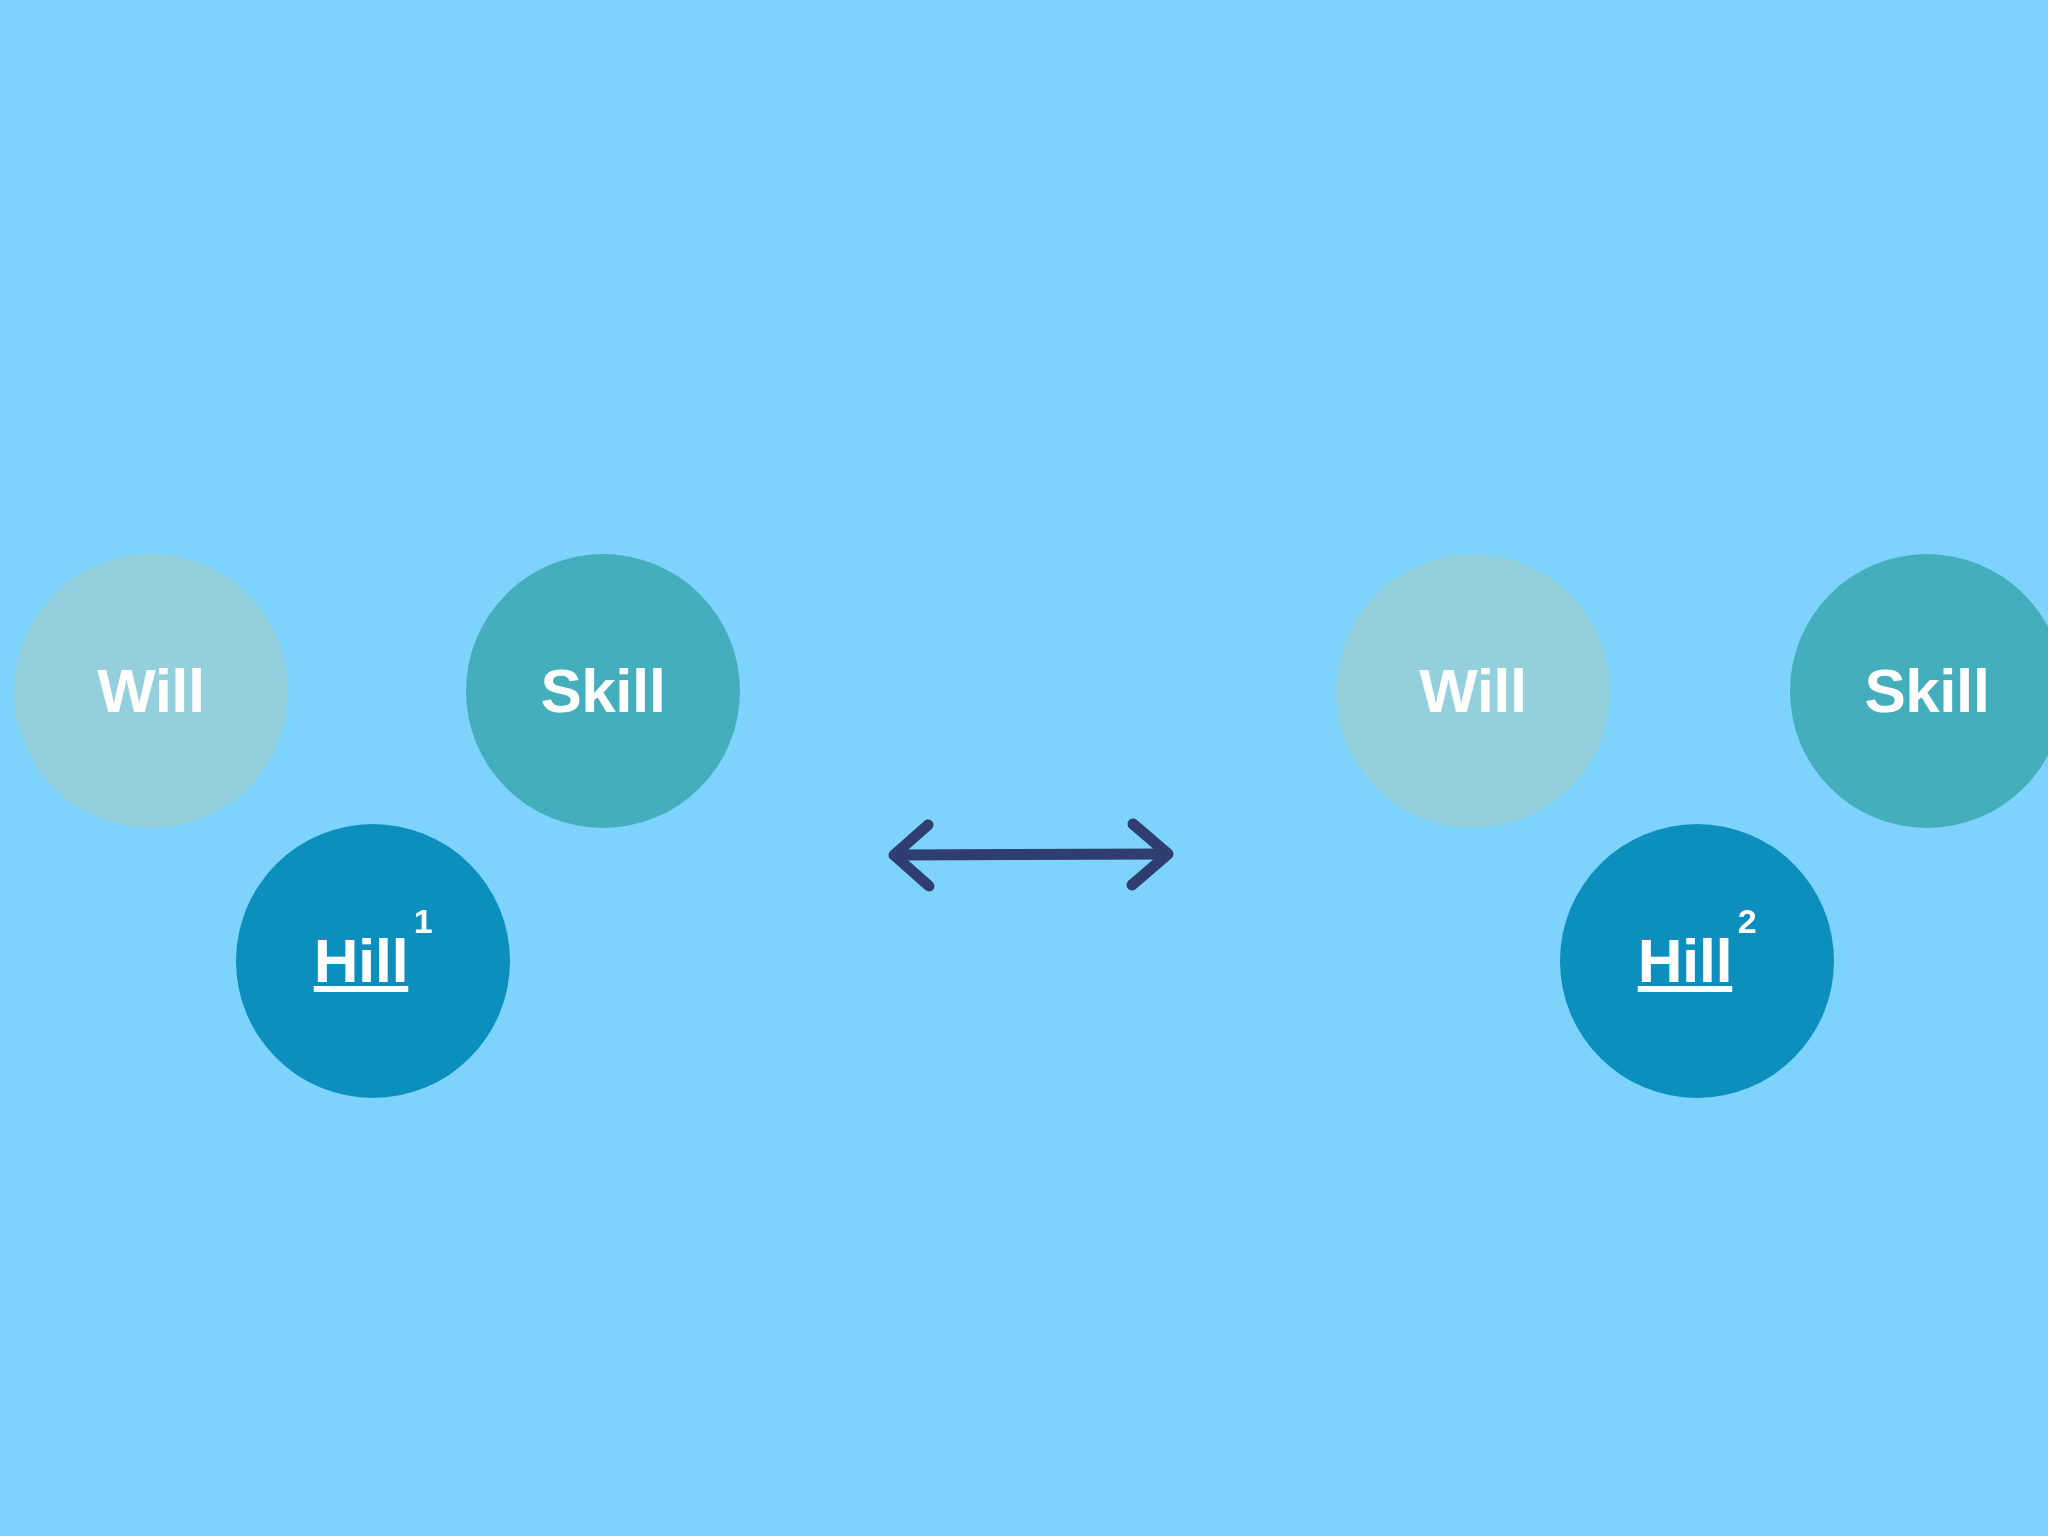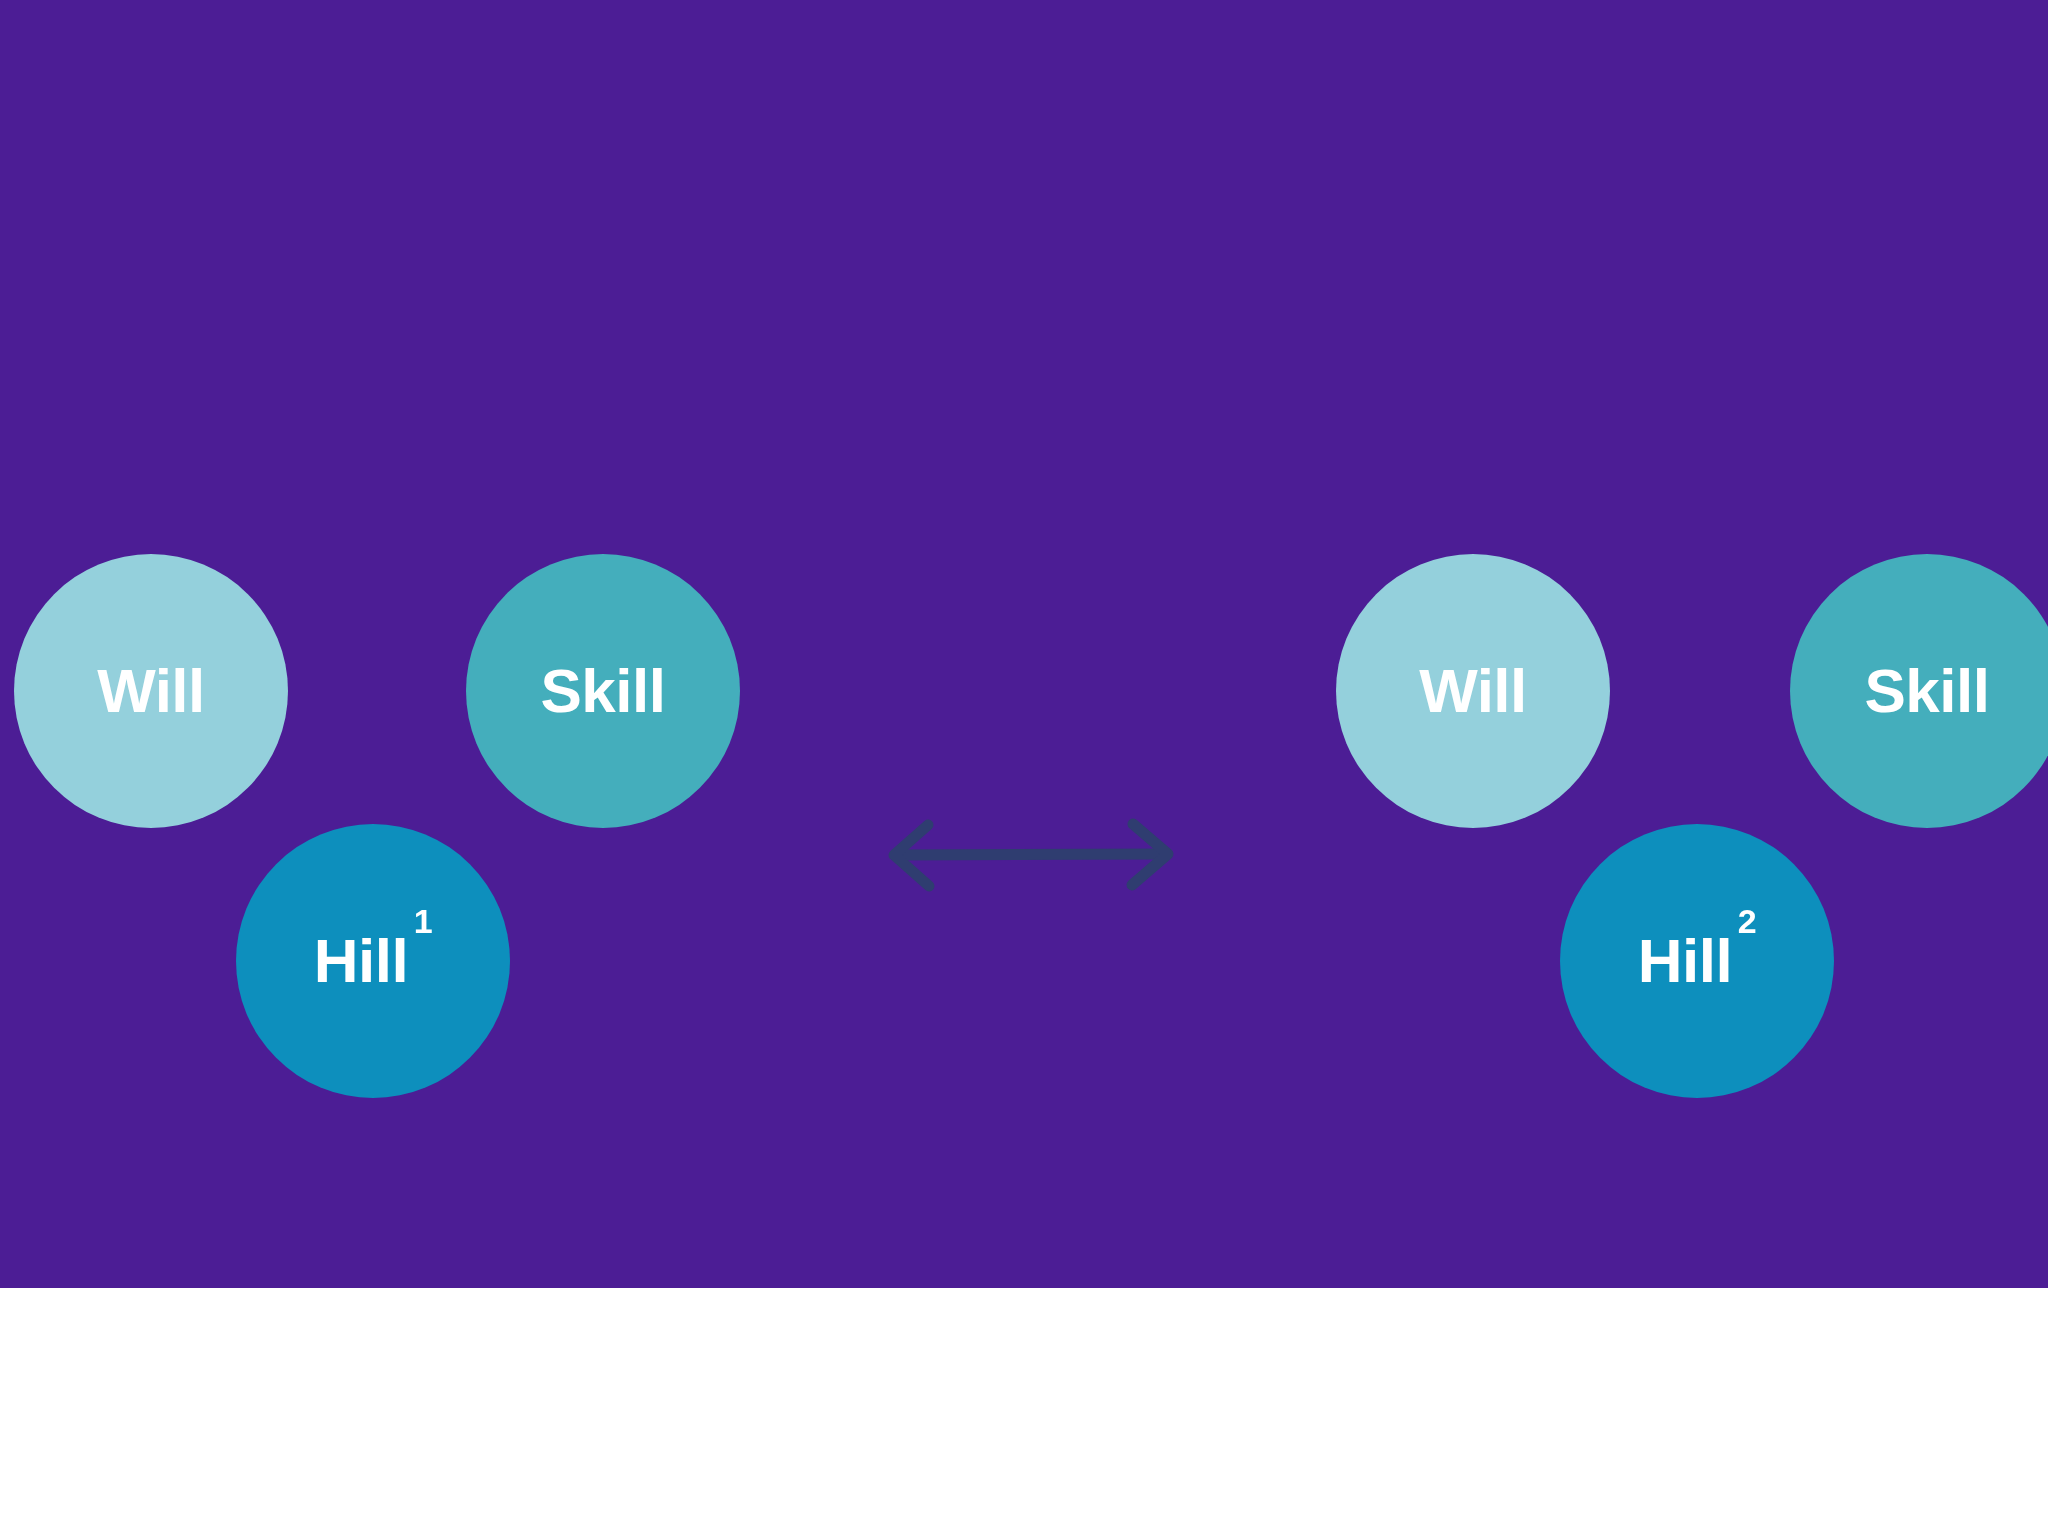--- a/index.html
+++ b/index.html
@@ -7,22 +7,22 @@
     margin: 0;
     padding: 0;
     background: #ffffff;
   }
   body {
     font-family: "Liberation Sans", sans-serif;
   }
   #canvas {
     position: relative;
     width: 2048px;
-    height: 1288px;
-    background: #4c1d95;
+    height: 1536px;
+    background: #7dd3fc;
     overflow: hidden;
   }
   .cluster {
     position: absolute;
     top: 0;
     left: 0;
     width: 100%;
     height: 100%;
   }
   .bubble {
@@ -55,21 +55,21 @@
   .b-will-1  { left: 14px;   top: 554px; width: 274px; height: 274px; background: #94d0dc; }
   .b-skill-1 { left: 466px;  top: 554px; width: 274px; height: 274px; background: #44aebc; }
   .b-hill-1  { left: 236px;  top: 824px; width: 274px; height: 274px; background: #0d8fbd; }
   
   .b-will-2  { left: 1336px; top: 554px; width: 274px; height: 274px; background: #94d0dc; }
   .b-skill-2 { left: 1790px; top: 554px; width: 274px; height: 274px; background: #44aebc; }
   .b-hill-2  { left: 1560px; top: 824px; width: 274px; height: 274px; background: #0d8fbd; }
 
   
   .b-hill-1 .bubble-label,
-  .b-hill-2 .bubble-label { transform: translateX(-12px); }
+  .b-hill-2 .bubble-label { transform: translateX(-12px); text-decoration: underline; }
 
   .connector {
     position: absolute;
     left: 870px;
     top: 800px;
     width: 320px;
     height: 110px;
   }
   .connector svg { display: block; width: 100%; height: 100%; }
 </style>

